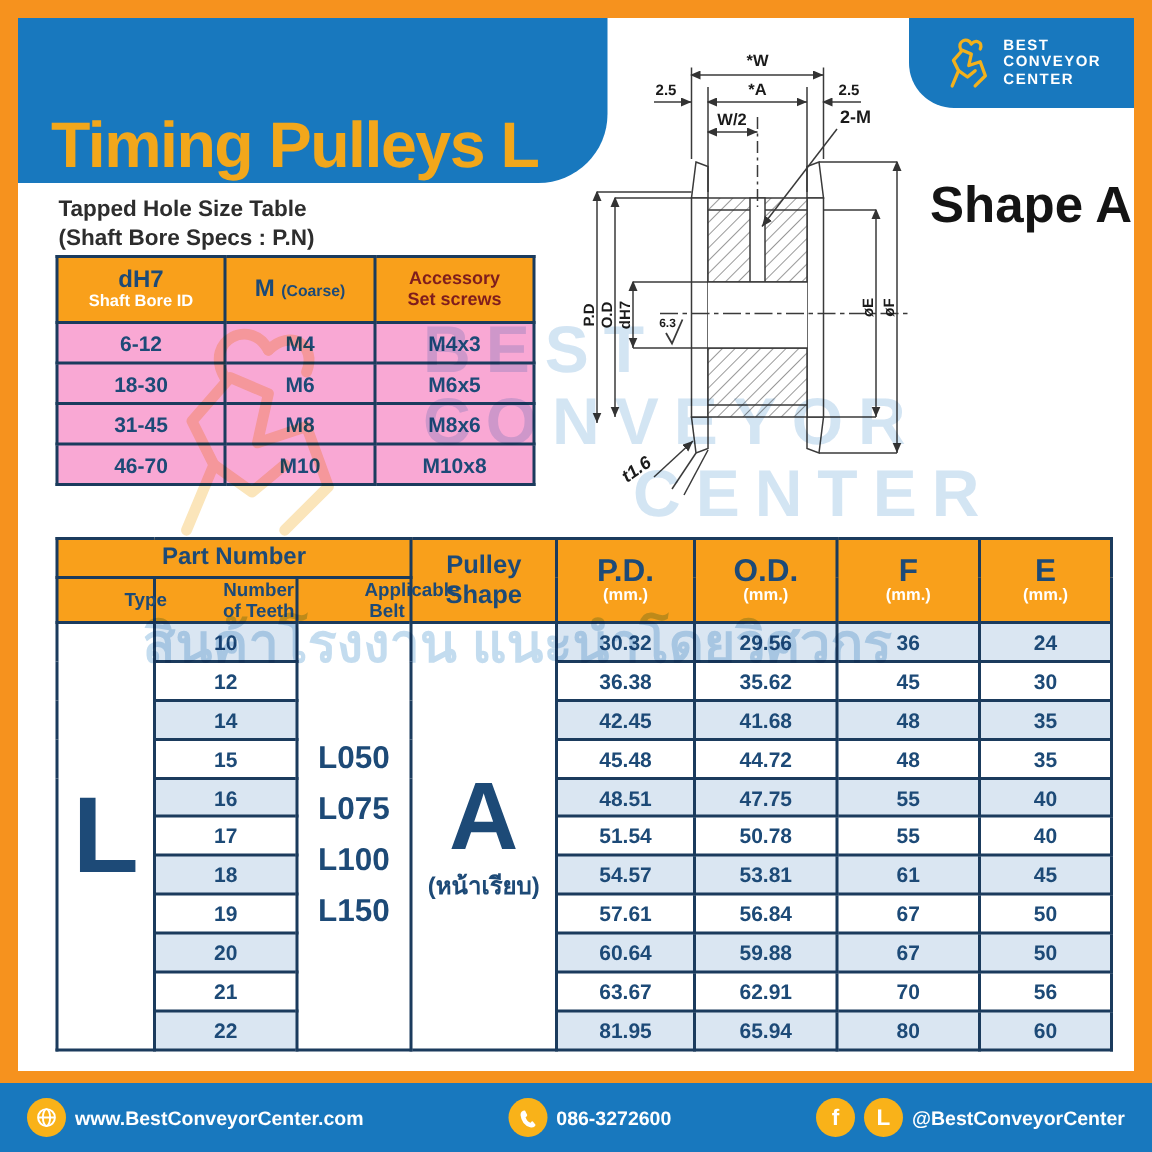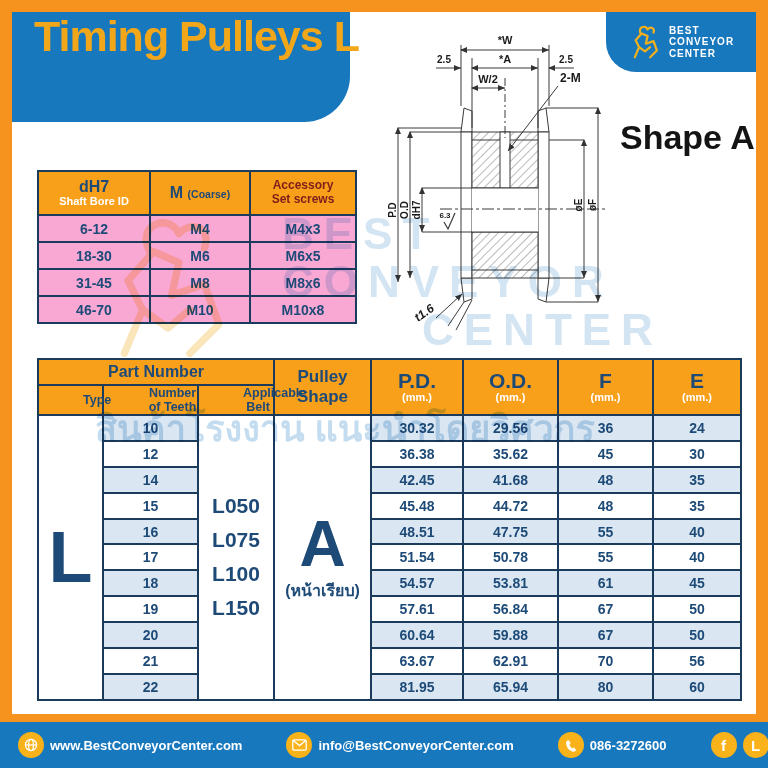--- a/index.html
+++ b/index.html
@@ -5,21 +5,21 @@
   * { margin:0; padding:0; box-sizing:border-box; }
   html,body { width:768px; height:768px; }
   body { font-family:"Liberation Sans", sans-serif; background:#fff; }
   .page { position:relative; width:768px; height:768px; background:#fff; overflow:hidden; }
 
   
   .frame { position:absolute; left:0; top:0; right:0; height:722px; border:12px solid #F6921E; border-bottom:none; z-index:20; pointer-events:none; }
   .frame-strip { position:absolute; left:0; top:714px; width:100%; height:8px; background:#F6921E; z-index:20; pointer-events:none; }
 
   
-  .title-block { position:absolute; left:12px; top:12px; width:338px; height:110px; background:#1878BE; border-radius:0 0 46px 0; display:flex; align-items:flex-start; z-index:4; }
+  .title-block { position:absolute; left:12px; top:12px; width:393px; height:110px; background:#1878BE; border-radius:0 0 46px 0; display:flex; align-items:flex-end; z-index:4; }
   .title-block h1 { font-size:43px; font-weight:800; color:#F2A71B; padding-left:22px; letter-spacing:-1px; white-space:nowrap; }
   .logo-block { position:absolute; right:12px; top:12px; width:150px; height:60px; background:#1878BE; border-radius:0 0 0 30px; display:flex; align-items:center; justify-content:center; gap:7px; z-index:4; }
   .logo-text { color:#fff; font-weight:800; font-size:10px; line-height:1.12; letter-spacing:1px; }
   .shape-label { position:absolute; left:620px; top:118px; font-size:34px; font-weight:800; color:#141414; z-index:4; }
 
   
   .tapped-heading { position:absolute; left:39px; top:131px; font-size:15px; font-weight:800; color:#2d2d2d; line-height:1.25; z-index:4; }
   table { border-collapse:collapse; table-layout:fixed; }
   .tapped-table { position:absolute; left:37px; top:170px; width:318px; z-index:2; background:#fff; }
   .tapped-table th, .tapped-table td { border:2px solid #1b3b5d; text-align:center; vertical-align:middle; }
@@ -58,21 +58,21 @@
   .spec-table td.alt { background:#dae6f2; }
   td.type-cell { background:#fff !important; }
   .type-big { font-size:72px; font-weight:800; color:#1d4a77; }
   td.belt-cell { background:#fff !important; }
   .belt-line { font-size:21px; font-weight:800; color:#1d4a77; line-height:34px; }
   td.shape-cell { background:#fff !important; }
   .shape-big { font-size:64px; font-weight:800; color:#1d4a77; line-height:1; }
   .shape-note { font-size:16px; font-weight:800; color:#1d4a77; margin-top:2px; }
 
   
-  .footer { position:absolute; left:0; bottom:0; width:768px; height:46px; background:#1878BE; z-index:21; display:flex; align-items:center; justify-content:space-between; padding:0 18px;gap:44px; }
+  .footer { position:absolute; left:0; bottom:0; width:768px; height:46px; background:#1878BE; z-index:21; display:flex; align-items:center; justify-content:space-between; padding:0 18px; }
   .f-item { display:flex; align-items:center; gap:6px; color:#fff; font-size:13px; font-weight:800; white-space:nowrap; }
   .circle { width:26px; height:26px; border-radius:50%; background:#F9B219; display:flex; align-items:center; justify-content:center; flex:0 0 auto; }
   .circle span.glyph { color:#fff; font-weight:800; font-size:15px; line-height:1; }
 </style>
 </head>
 <body>
 
 <div class="page">
 
   <div class="wm wm-brand">
@@ -103,20 +103,24 @@
       </g>
     </svg>
     <div class="logo-text">
       <div>BEST</div>
       <div>CONVEYOR</div>
       <div>CENTER</div>
     </div>
   </div>
   <div class="shape-label">Shape A</div>
 
+  <div class="tapped-heading">
+    <div>Tapped Hole Size Table</div>
+    <div>(Shaft Bore Specs : P.N)</div>
+  </div>
   <table class="tapped-table">
     <colgroup>
         <col style="width:112px">
         <col style="width:100px">
         <col style="width:106px">
       </colgroup>
     <thead>
       <tr>
         <th>
           <div class="th-main">dH7</div>
@@ -379,29 +383,20 @@
       <span class="circle">
         <svg width="16" height="16" viewBox="0 0 16 16">
             <g fill="none" stroke="#fff" stroke-width="1.3">
               <circle cx="8" cy="8" r="5.6"></circle>
               <ellipse cx="8" cy="8" rx="2.4" ry="5.6"></ellipse>
               <line x1="2.4" y1="8" x2="13.6" y2="8"></line>
             </g>
           </svg>
       </span>
       <span>www.BestConveyorCenter.com</span>
-    </div>
-    <div class="f-item">
-      <span class="circle">
-        <svg width="15" height="12" viewBox="0 0 15 12">
-            <rect x="0.8" y="0.8" width="13.4" height="10.4" rx="1.2" fill="none" stroke="#fff" stroke-width="1.3"></rect>
-            <polyline points="1.2,1.6 7.5,6.6 13.8,1.6" fill="none" stroke="#fff" stroke-width="1.3"></polyline>
-          </svg>
-      </span>
-      <span>info@BestConveyorCenter.com</span>
     </div>
     <div class="f-item">
       <span class="circle">
         <svg width="15" height="15" viewBox="0 0 20 20">
             <path d="M4 7 Q4 3 8 3 L10 7 Q10 8 8.5 9 Q9.5 12.5 13 14 Q14 12.5 15 12.8 L17.5 16 Q16 19 12.5 18 Q5 15.5 4 7 Z" fill="#fff"></path>
           </svg>
       </span>
       <span>086-3272600</span>
     </div>
     <div class="f-item">

